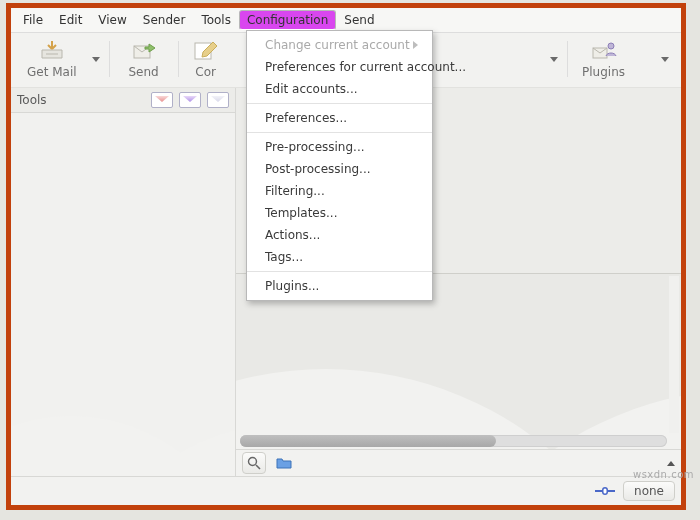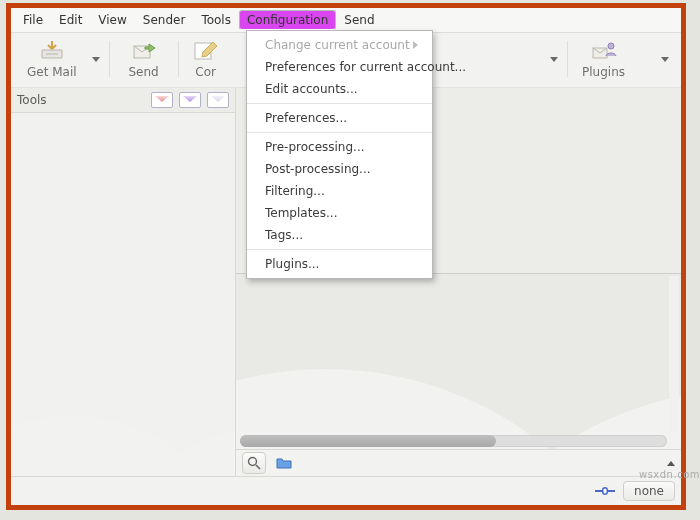--- a/index.html
+++ b/index.html
@@ -149,21 +149,21 @@
     color:#3a3a3a;
     white-space:nowrap;
   }
   .dd-item.disabled{ color:#a9a9a9; }
   .dd-item.highlight{ background:#3b84e0; color:#fff; }
   .dd-item .arrow{ margin-left:auto; }
   .dd-sep{ height:1px; background:#e2e2e2; margin:3px 0; }
 
   
   .watermark{
-    position:absolute; right:0; bottom:40px;
+    position:absolute; right:6px; bottom:40px;
     font-size:10px; color:#aaa; letter-spacing:0.5px;
   }
 
   
   svg { display:block; }
 
   
   .hill{
     position:absolute; border-radius:50%;
     background:#f2f2f0;
@@ -319,20 +319,23 @@
     <div class="dd-item">
         <span>Post-processing...</span>
       </div>
     <div class="dd-item">
         <span>Filtering...</span>
       </div>
     <div class="dd-item">
         <span>Templates...</span>
       </div>
     <div class="dd-item">
+        <span>Actions...</span>
+      </div>
+    <div class="dd-item">
         <span>Tags...</span>
       </div>
     <div class="dd-sep"></div>
     <div class="dd-item">
         <span>Plugins...</span>
       </div>
   </div>
 
 </div>
 

